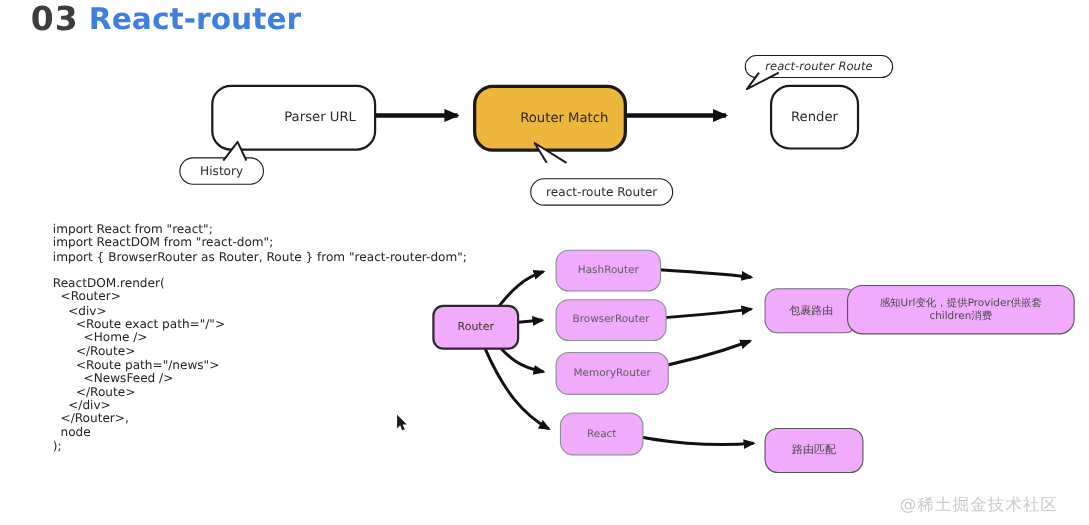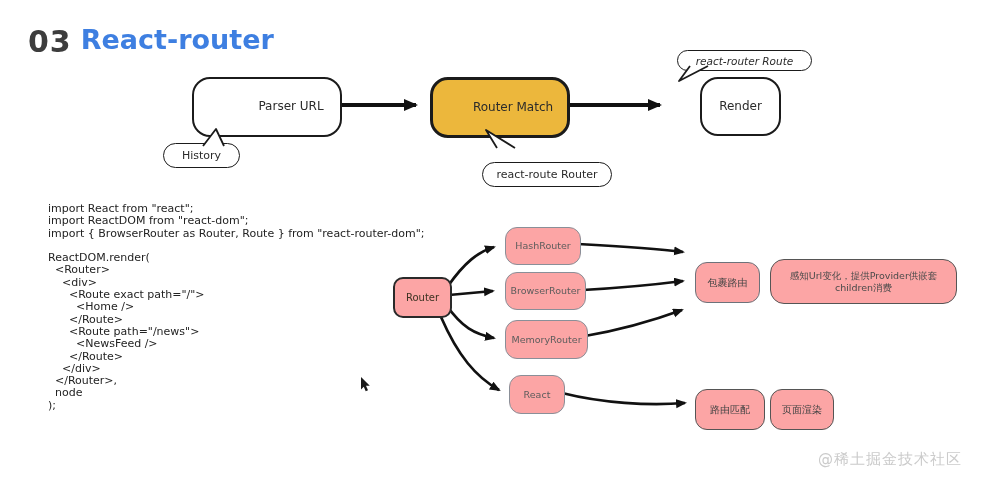--- a/index.html
+++ b/index.html
@@ -2,34 +2,34 @@
 <html style="--accent: #ecb73c; --title-blue: #3e7fe1;"><head>
 <meta charset="utf-8">
 <style>
   html,body{margin:0;padding:0;background:#fff;}
   .stage{position:relative;width:990px;height:477px;background:#ffffff;overflow:hidden;
          font-family:"DejaVu Sans","Liberation Sans",sans-serif;color:#222;}
   .layer{position:absolute;left:0;top:0;pointer-events:none;}
   .z1{z-index:1;} .z3{z-index:3;}
 
   
-  .title{position:absolute;left:28px;top:24px;display:flex;align-items:flex-start;gap:9px;z-index:2;}
+  .title{position:absolute;left:28px;top:0;display:flex;align-items:center;gap:9px;z-index:2;}
   .title .num{font-size:30px;font-weight:800;color:#3d3d3d;letter-spacing:1px;}
   .title .name{font-size:27px;font-weight:600;color:var(--title-blue,#3e7fe1);}
 
   
   .box{position:absolute;z-index:2;display:flex;align-items:center;justify-content:center;
        background:#fff;border:2.5px solid #1b1b1b;border-radius:18px;font-size:12px;color:#2b2b2b;
        text-align:center;line-height:1.15;}
   .accent{background:var(--accent,#ecb73c);}
   .bubble{position:absolute;z-index:2;display:flex;align-items:center;justify-content:center;
           background:#fff;border:1.8px solid #1b1b1b;border-radius:14px;font-size:11px;color:#2b2b2b;}
   .gbox{position:absolute;z-index:2;display:flex;align-items:center;justify-content:center;
-        background:#fca5a5;border:1.7px solid #8a8f98;border-radius:12px;font-size:9.5px;color:#5c5c5c;
-        text-align:center;padding:0 3px;line-height:1.2;}
+        background:#f0abfc;border:1.7px solid #8a8f98;border-radius:12px;font-size:9.5px;color:#5c5c5c;
+        text-align:center;padding:0 13px;line-height:1.2;}
 
   
   .code{position:absolute;left:48px;top:203px;z-index:2;font-size:11px;line-height:12.3px;color:#232323;}
   .code .ln{white-space:pre;min-height:12.3px;}
 
   .watermark{position:absolute;left:818px;top:450px;z-index:2;font-size:15px;color:#cbcbcb;letter-spacing:1px;}
 </style>
 </head>
 <body>
 
@@ -93,21 +93,20 @@
   </div>
 
   <div class="gbox accent" style="left:393px;top:277px;width:49px;height:37px;border:2.2px solid #2a2a2a;border-radius:10px;font-size:10px;color:#3d3323;">Router</div>
   <div class="gbox" style="left:505px;top:227px;width:68px;height:36px;">HashRouter</div>
   <div class="gbox" style="left:505px;top:272px;width:73px;height:36px;">BrowserRouter</div>
   <div class="gbox" style="left:505px;top:320px;width:75px;height:37px;">MemoryRouter</div>
   <div class="gbox" style="left:509px;top:375px;width:48px;height:37px;">React</div>
   <div class="gbox" style="left:695px;top:262px;width:57px;height:39px;border-color:#6d727a;font-size:10px;color:#444;">包裹路由</div>
   <div class="gbox" style="left:770px;top:259px;width:179px;height:43px;border-color:#555;border-radius:14px;color:#4a4a4a;">感知Url变化，提供Provider供嵌套children消费</div>
   <div class="gbox" style="left:695px;top:389px;width:62px;height:39px;border-color:#555;font-size:10px;color:#444;">路由匹配</div>
-  <div class="gbox" style="left:770px;top:389px;width:56px;height:39px;border-color:#555;font-size:10px;color:#444;">页面渲染</div>
 
   <div class="watermark">@稀土掘金技术社区</div>
 
   <svg class="layer z3" width="990" height="477" viewBox="0 0 990 477">
     <path d="M203,146 L216,129 L224,146" fill="#fff" stroke="#1b1b1b" stroke-width="1.8" stroke-linejoin="round"></path>
     <path d="M497,148 L486,130 L515,148" fill="#fff" stroke="#1b1b1b" stroke-width="1.8" stroke-linejoin="round"></path>
     <path d="M690,66 L679,81 L708,66" fill="#fff" stroke="#1b1b1b" stroke-width="1.8" stroke-linejoin="round"></path>
     <path d="M361,377 l0,12.5 l2.8,-2.8 l1.9,4.6 l2.3,-1 l-2,-4.5 l3.8,0 z" fill="#1a1a1a"></path>
   </svg>
 

